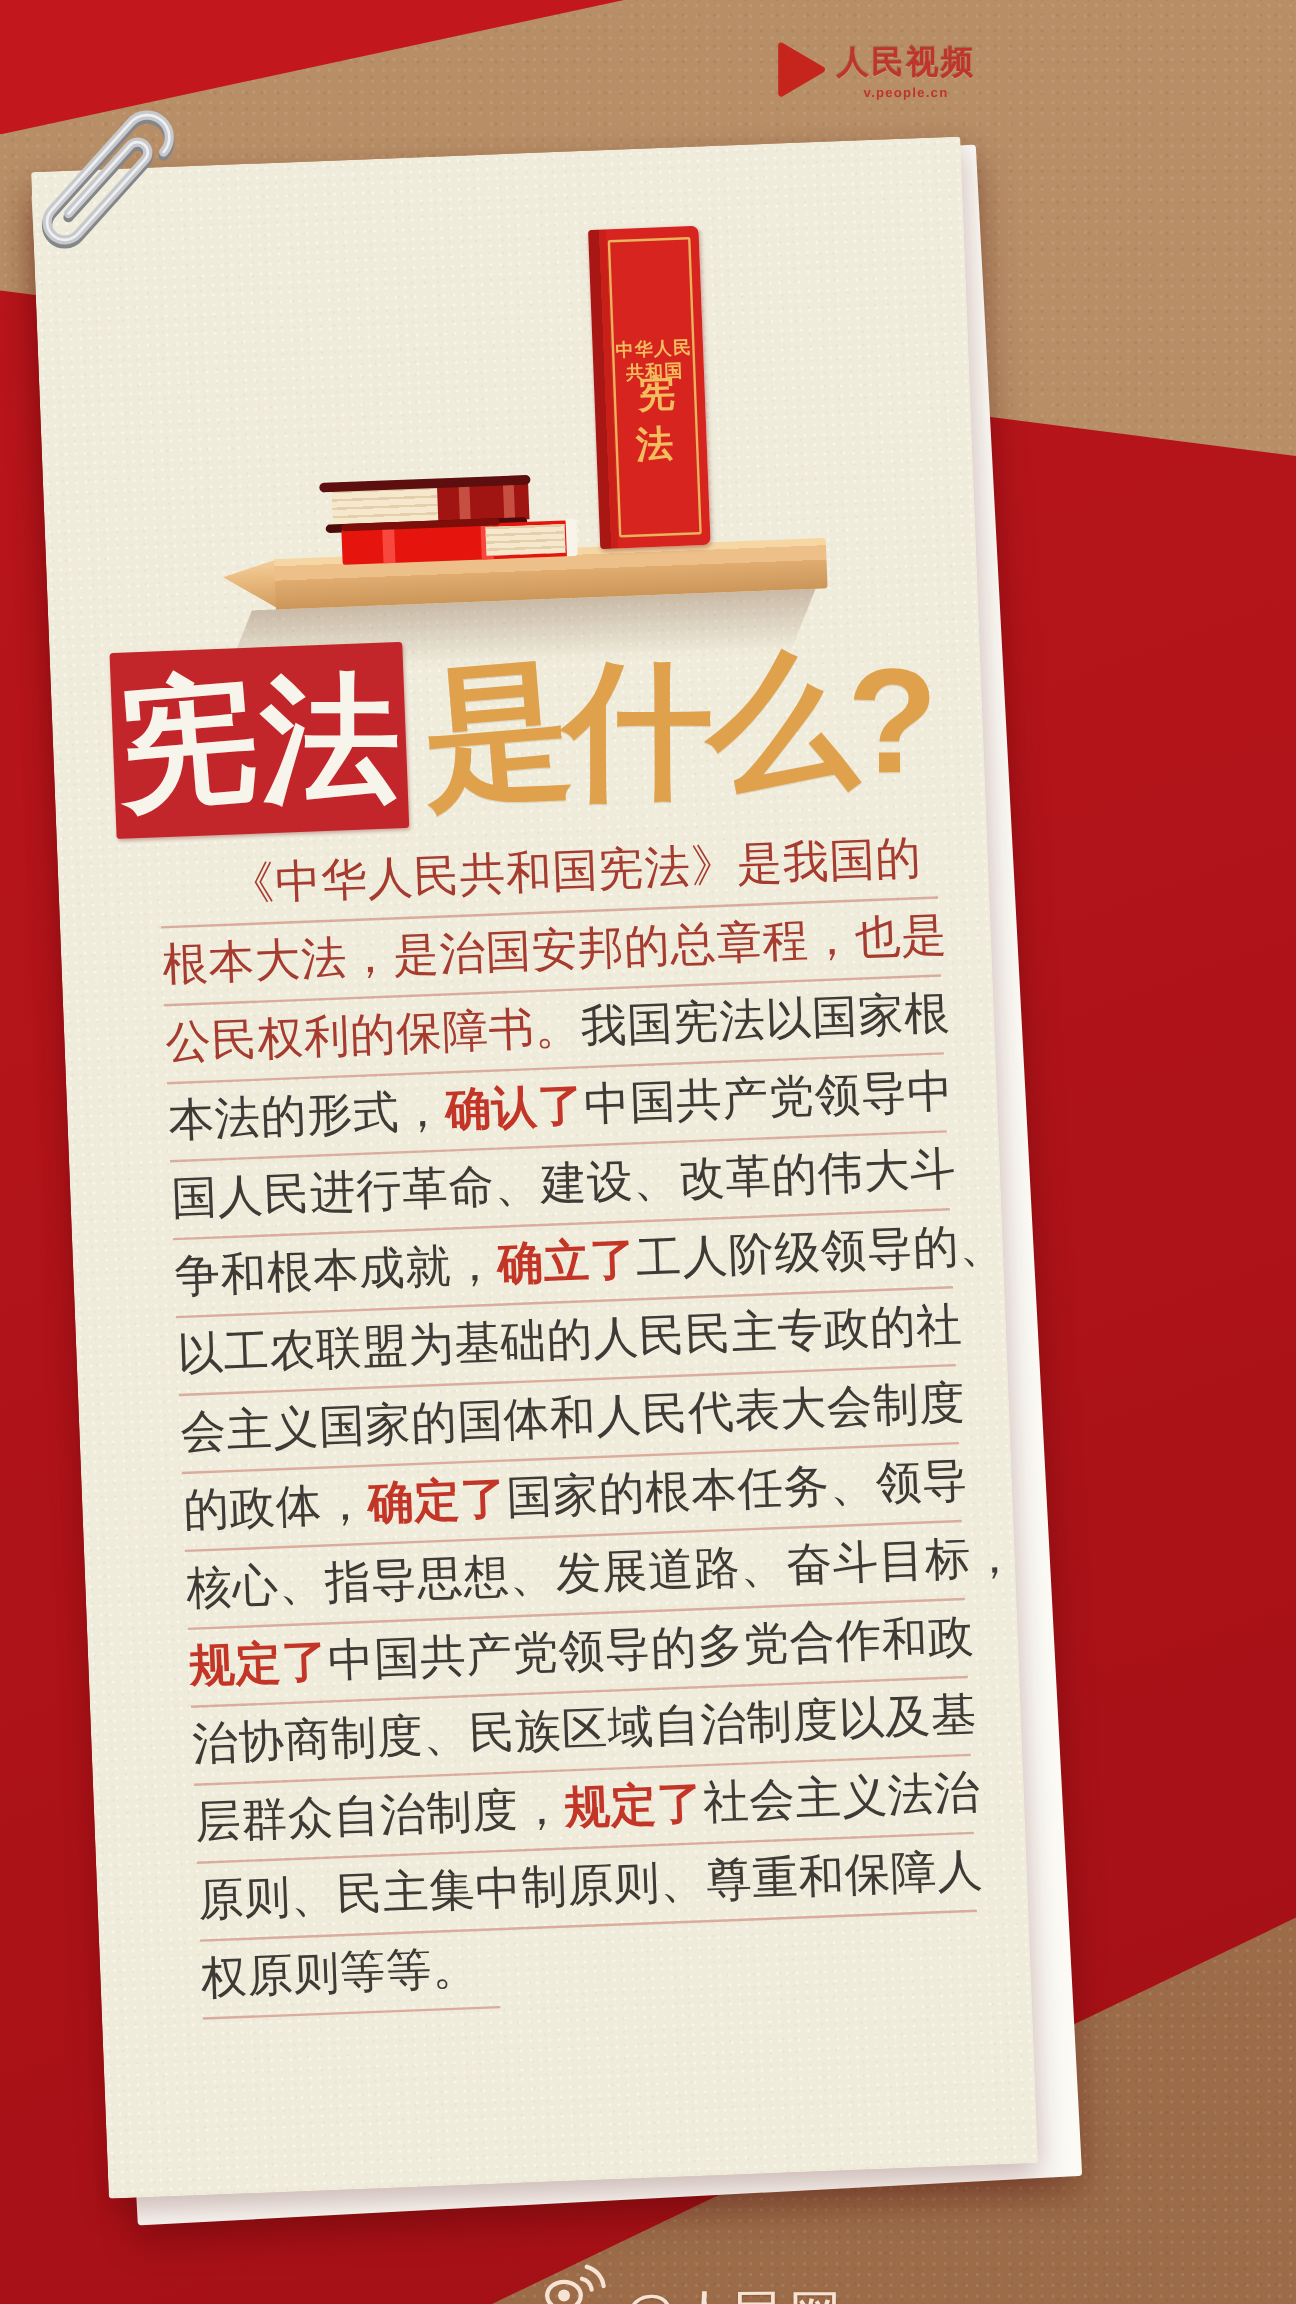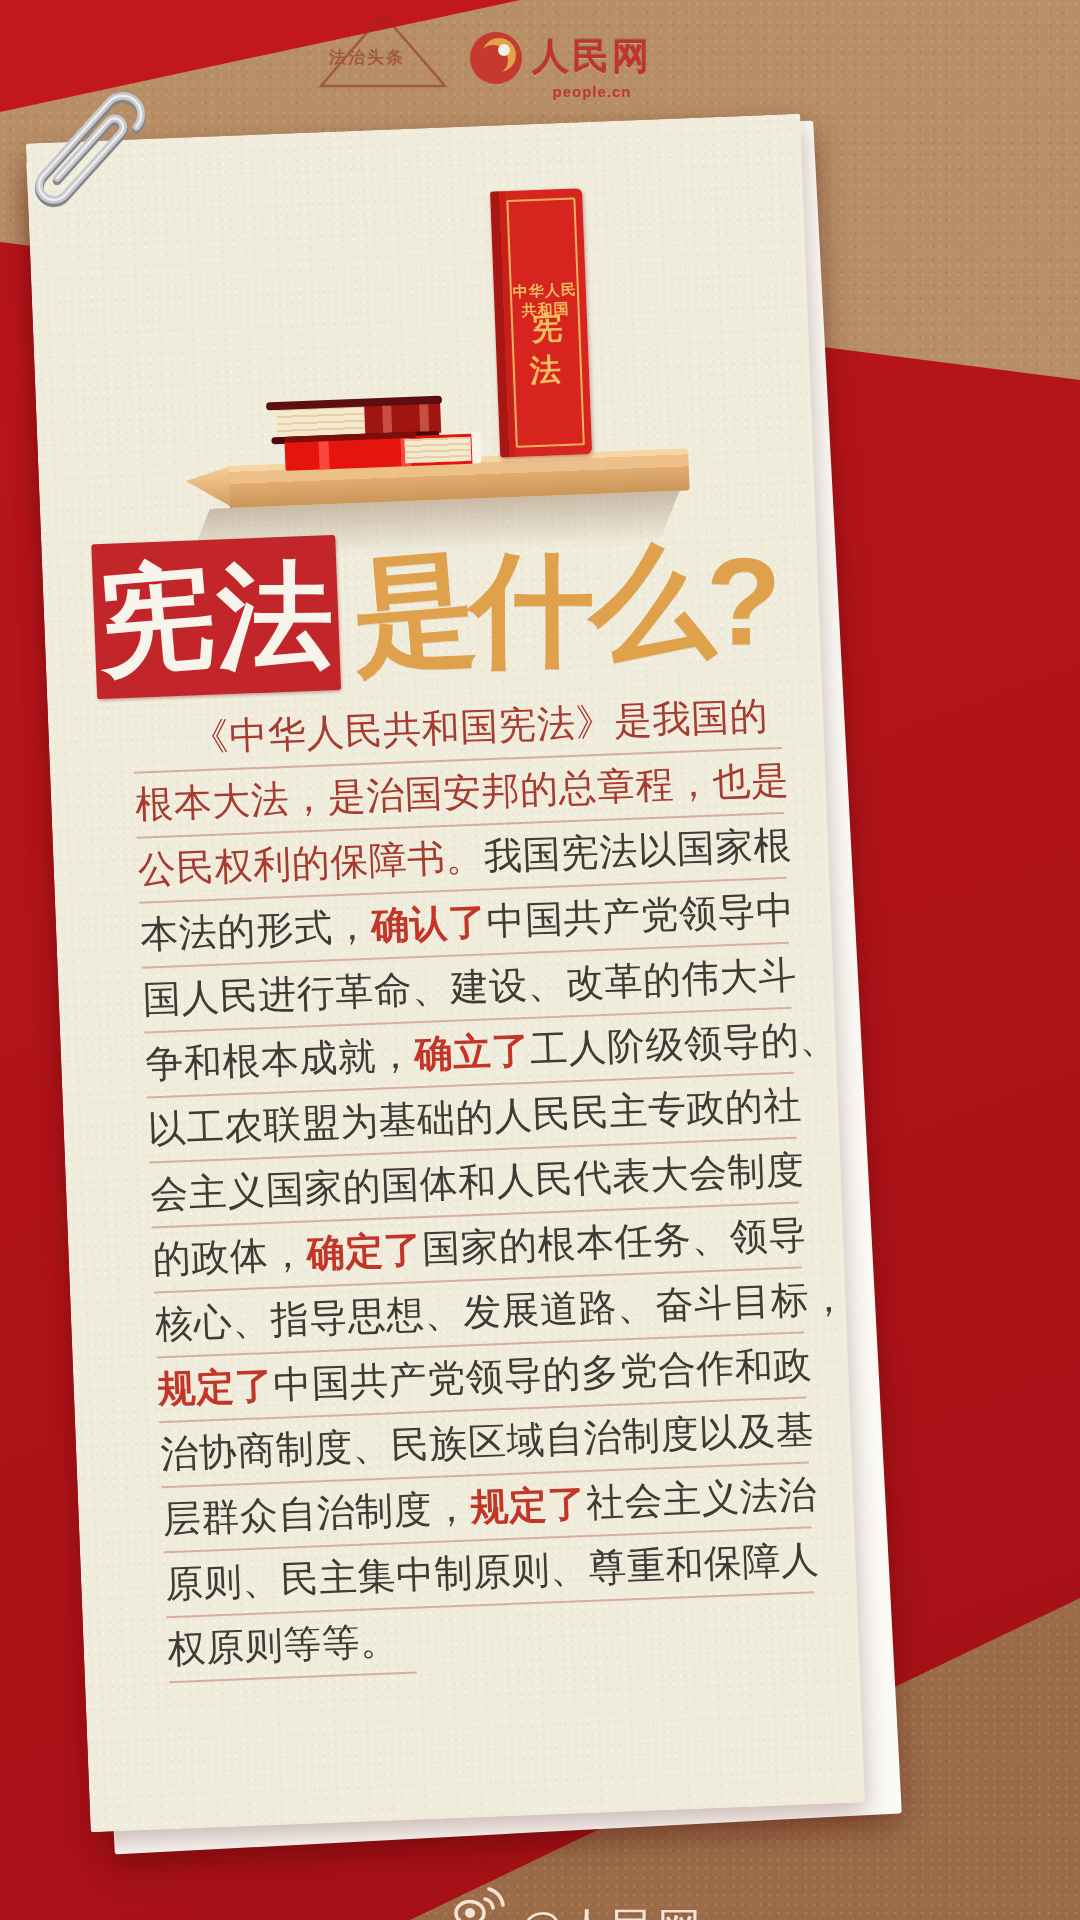--- a/index.html
+++ b/index.html
@@ -113,40 +113,31 @@
 </style>
 </head>
 <body>
 
 <div class="stage">
 
   <div class="kraft kraft-top"></div>
   <div class="red-corner-tl"></div>
   <div class="kraft kraft-bottom"></div>
 
-  <div class="logo logo-fazhi">
-    <svg width="180" height="84" viewBox="0 0 180 84">
-      <polygon points="88,4 150,76 26,76" fill="none" stroke="#8f2d24" stroke-width="2.5"></polygon>
+
+
+  <div class="logo logo-video">
+    <svg width="42" height="48" viewBox="0 0 42 48">
+      <polygon points="5,4 39,24 5,44" fill="#c5251c" stroke="#c5251c" stroke-width="5" stroke-linejoin="round"></polygon>
     </svg>
-    <span class="fz-text">法治头条</span>
-  </div>
-
-  <div class="logo logo-people">
-    <svg width="56" height="56" viewBox="0 0 56 56">
-      <circle cx="28" cy="28" r="26" fill="#c6392e"></circle>
-      <circle cx="31" cy="25" r="17" fill="#e2a24a"></circle>
-      <circle cx="25" cy="30" r="15" fill="#c6392e"></circle>
-      <circle cx="36" cy="20" r="6" fill="#f3efe4"></circle>
-    </svg>
-    <span class="p-col">
-      <span class="p-name">人民网</span>
-      <span class="p-domain">people.cn</span>
+    <span class="v-col">
+      <span class="v-name">人民视频</span>
+      <span class="v-domain">v.people.cn</span>
     </span>
   </div>
-
 
   <div class="white-sheet"></div>
 
   <div class="card">
 
     <div class="illus">
       <div class="shelf-shadow"></div>
       <div class="shelf-tip"></div>
       <div class="shelf-main"></div>
 

